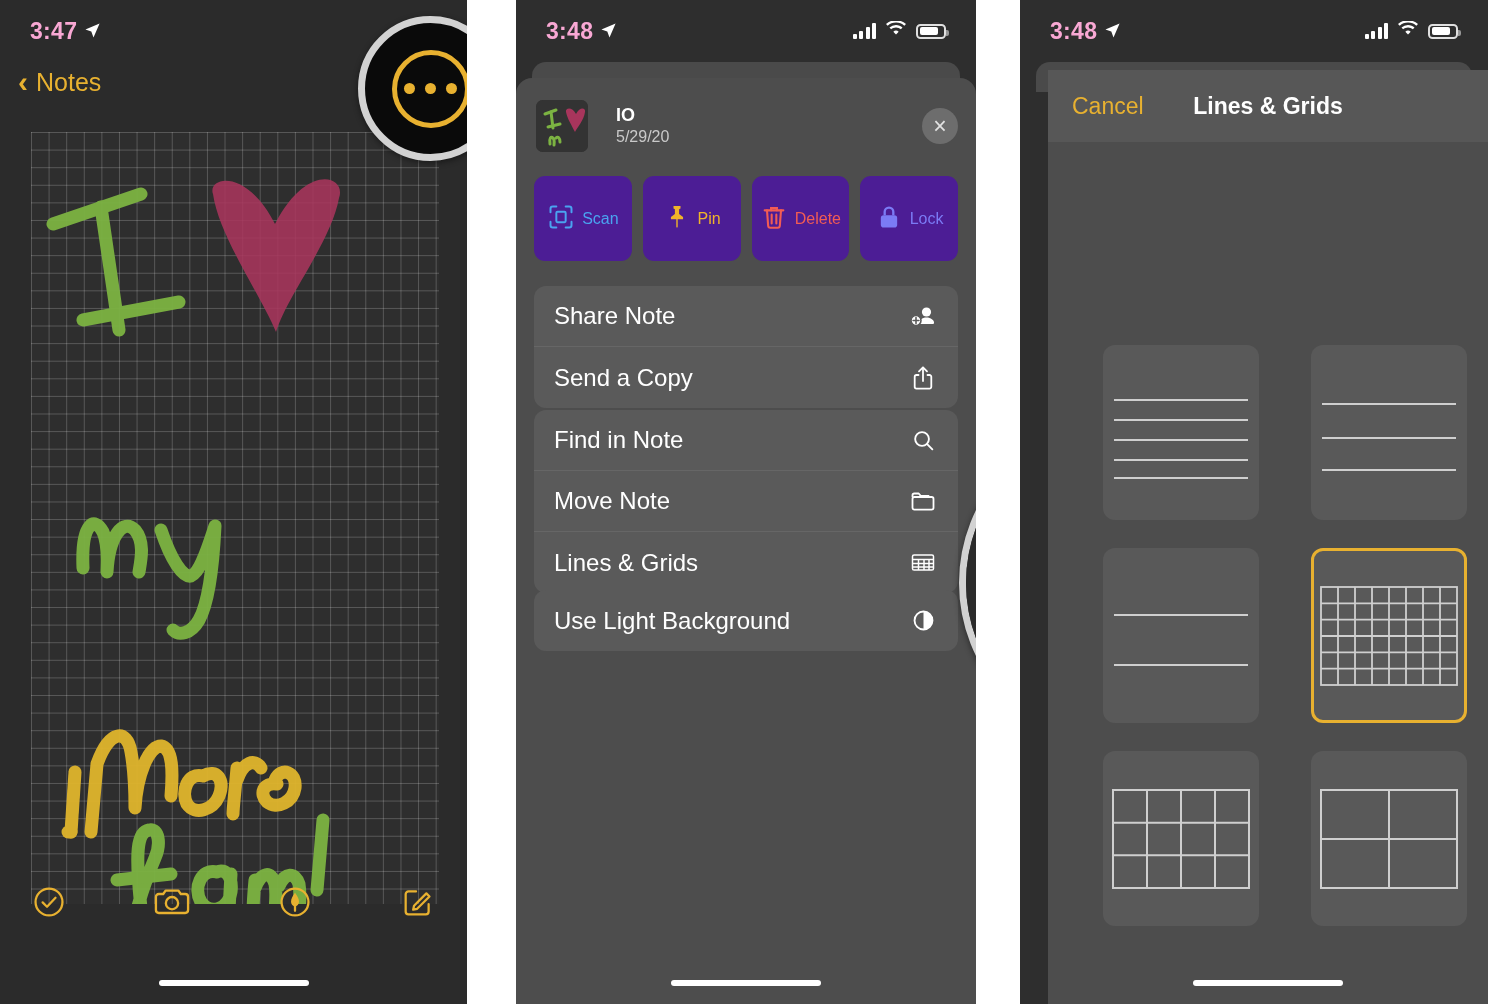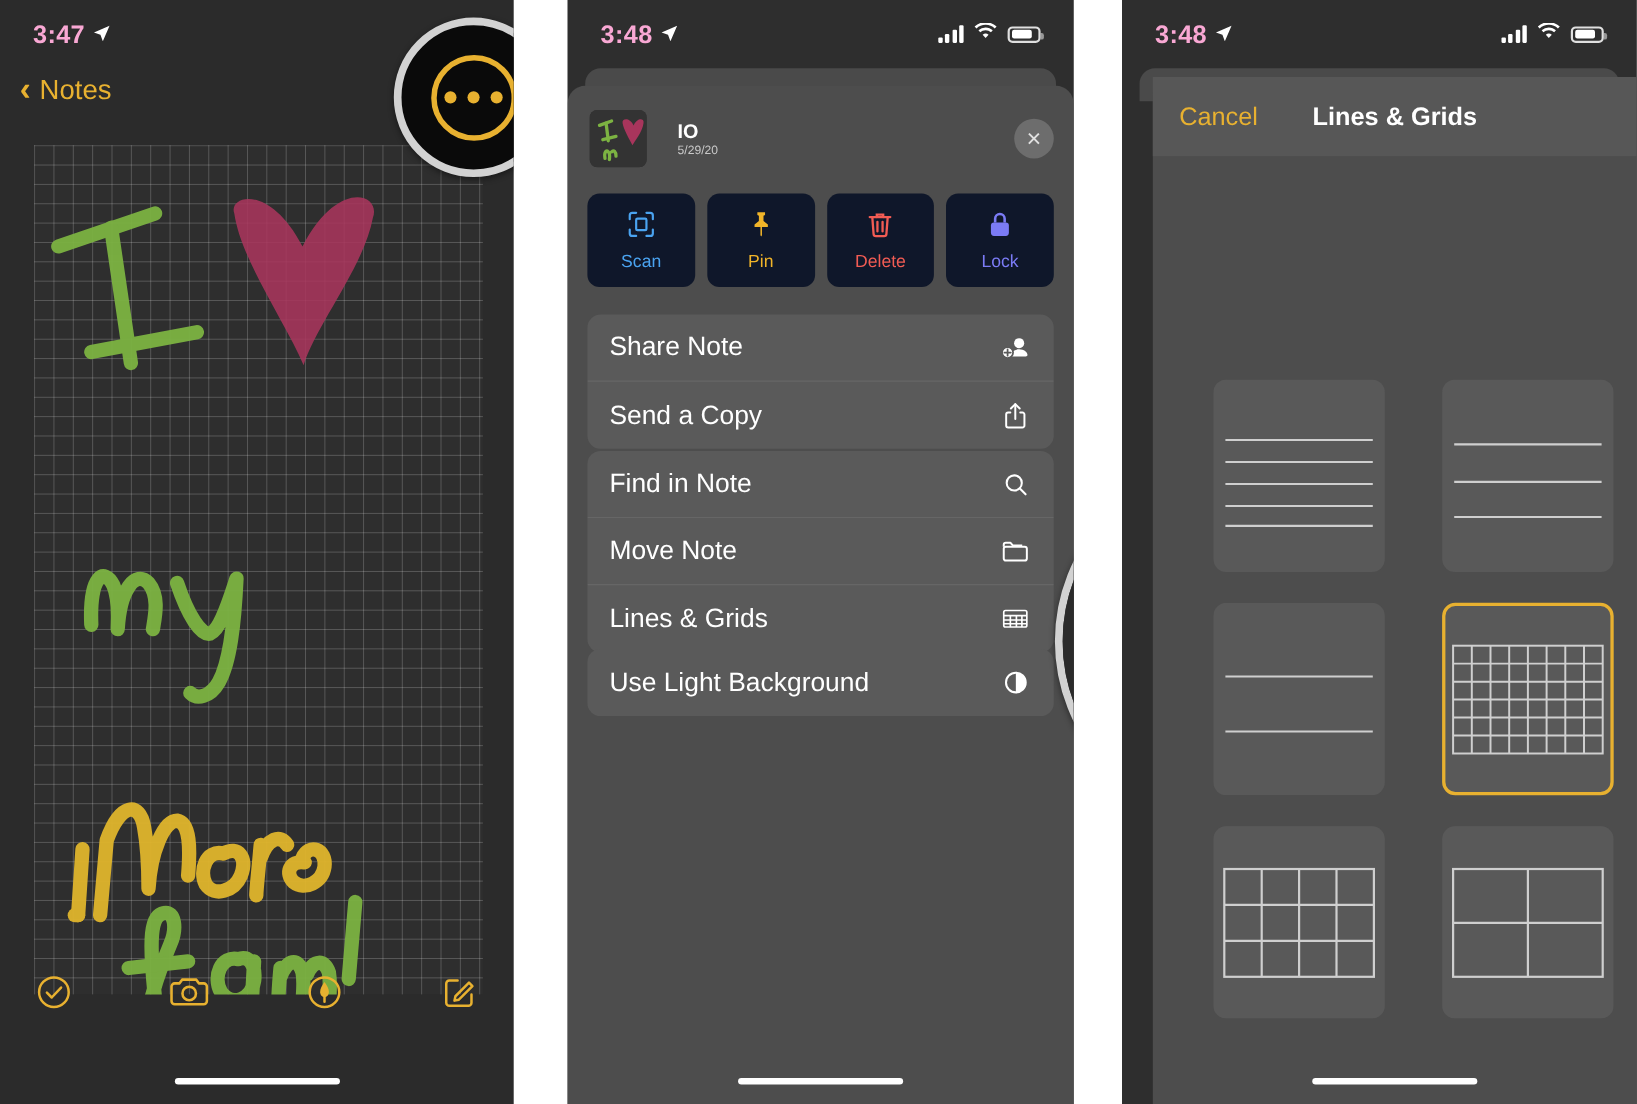--- a/index.html
+++ b/index.html
@@ -89,33 +89,33 @@
   .note-hdr{
     position:absolute; top:18px; left:20px; right:18px; height:60px;
     display:flex; align-items:center; gap:28px;
   }
   .note-thumb{
     width:52px; height:52px; border-radius:7px; background:#333; position:relative;
     overflow:hidden; flex:none;
   }
   .note-meta{ flex:1; }
   .note-title{ color:#fff; font-size:18px; font-weight:bold; line-height:1.25;}
-  .note-date{ color:#c9c9c9; font-size:11px; line-height:1.3; }
+  .note-date{ color:#c9c9c9; font-size:16px; line-height:1.3; }
   .close-btn{
     width:36px; height:36px; border-radius:50%; background:#6d6d6d;
     display:flex; align-items:center; justify-content:center;
     color:#e2e2e2; font-size:23px; line-height:1; flex:none;
   }
   .actions{
     position:absolute; top:98px; left:18px; right:18px;
     display:flex; gap:11px;
   }
   .act{
-    flex:1; height:85px; background:#0f172a; border-radius:11px;
-    display:flex; flex-direction:column; align-items:center; justify-content:center; gap:7px;
+    flex:1; height:85px; background:#4c1d95; border-radius:11px;
+    display:flex; flex-direction:row; align-items:center; justify-content:center; gap:7px;
   }
   .act .lbl{ font-size:16px; }
   .menu-group{
     position:absolute; left:18px; right:18px;
     background:#5a5a5a; border-radius:12px; overflow:hidden;
   }
   #grp-share{ top:208px; }
   #grp-mid{ top:332px; }
   #grp-dark{ top:512px; }
   .mrow{

